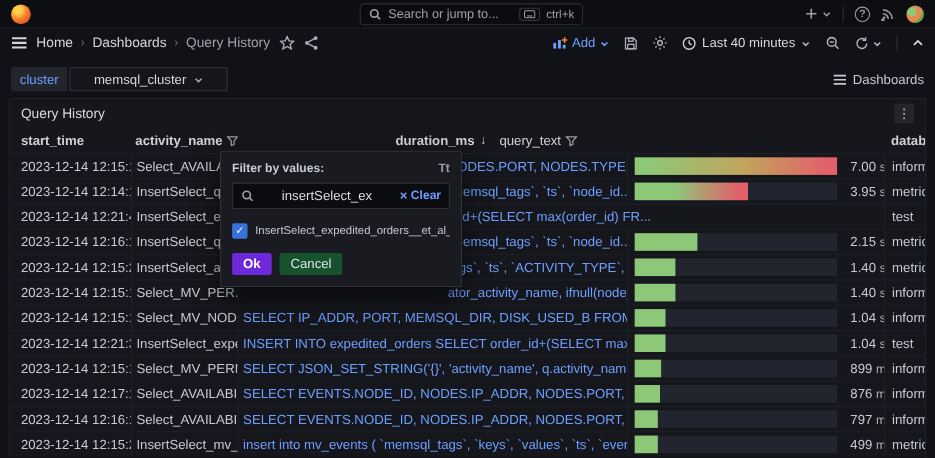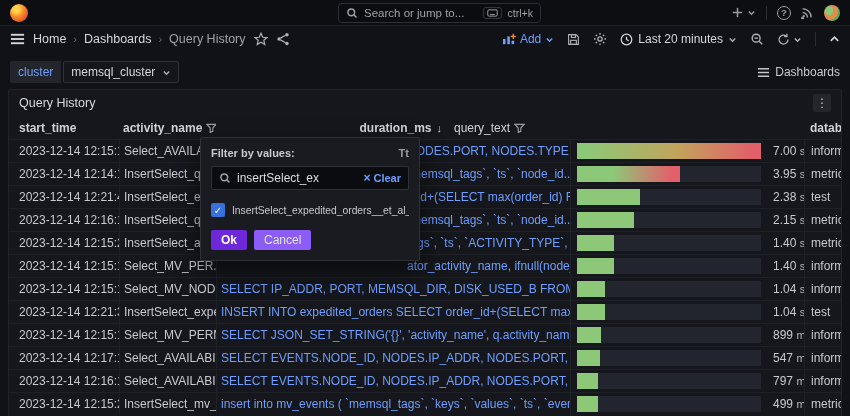--- a/index.html
+++ b/index.html
@@ -6,21 +6,21 @@
   html,body { width:850px; height:416px; overflow:hidden; background:#111217;
     font-family:"Liberation Sans", sans-serif; color:#c7cad1; font-size:12px; }
   body { position:relative; }
   svg { display:block; }
 
   
   .topnav { height:26px; background:#0d0e12; border-bottom:1px solid #1c1e23;
     display:flex; align-items:center; padding:0 10px; position:relative; }
   .logo { width:18px; height:18px; border-radius:50%;
     background: radial-gradient(circle at 35% 30%, #ffd24a 0 18%, #f8882c 45%, #e4572b 75%, #c23b22 100%); }
-  .search-pill { position:absolute; left:338px; top:3px; width:203px; height:20px;
+  .search-pill { position:absolute; left:327px; top:3px; width:203px; height:20px;
     background:#0b0c10; border:1px solid #2c2e35; border-radius:4px;
     display:flex; align-items:center; gap:6px; padding:0 7px; color:#9fa2a8; }
   .search-pill .ph { flex:1; font-size:11.5px; white-space:nowrap; overflow:hidden; }
   .kbd-badge { border:1px solid #34363d; border-radius:3px; padding:1px 3px; display:flex; align-items:center; }
   .shortcut { font-size:10.5px; color:#9fa2a8; }
   .nav-right { margin-left:auto; display:flex; align-items:center; gap:10px; color:#9a9da3; }
   .vdiv { width:1px; height:14px; background:#2c2e33; }
   .icon-btn { display:flex; align-items:center; gap:3px; cursor:pointer; color:#9a9da3; }
   .qmark { width:14px; height:14px; border:1.3px solid #9a9da3; border-radius:50%;
     font-size:9.5px; display:flex; align-items:center; justify-content:center; font-weight:bold; }
@@ -36,21 +36,21 @@
   .toolbar { margin-left:auto; display:flex; align-items:center; gap:13px; color:#aeb1b7; }
   .add-btn { display:flex; align-items:center; gap:4px; color:#6e9fff; font-weight:500;text-align:center; }
   .time-btn { display:flex; align-items:center; gap:5px; color:#d5d7db; font-size:12px; }
 
   
   .varrow { height:34px; display:flex; align-items:center; padding:0 10px; margin-top:3px; }
   .var-group { display:flex; align-items:center; }
   .var-label { background:#22252b; color:#6e9fff; font-size:12px; font-weight:500;
     padding:4px 8px; border-radius:2px 0 0 2px; }
   .var-value { background:#15161b; border:1px solid #2f3237; color:#d5d7db; font-size:12px;
-    padding:3px 7px; border-radius:2px; margin-left:2px; display:flex; align-items:center; gap:7px; }
+    padding:3px 21px; border-radius:2px; margin-left:2px; display:flex; align-items:center; gap:7px; }
   .dash-link { margin-left:auto; display:flex; align-items:center; gap:5px; color:#c7cad1; font-size:12px; }
 
   
   .panel { position:absolute; left:8px; right:8px; top:89px; bottom:-2px;
     background:#15171c; border:1px solid #212329; border-radius:2px; }
   .panel-head { height:26px; display:flex; align-items:center; padding:0 10px; }
   .panel-title { color:#d9dadd; font-weight:500; font-size:12.5px; }
   .kebab { margin-left:auto; width:18px; height:18px; background:#24262c; border-radius:2px;
     color:#c7cad1; display:flex; align-items:center; justify-content:center; font-size:12px; }
 
@@ -73,37 +73,37 @@
   .bar.gradient-full { background:linear-gradient(90deg,#8dc878 5%,#c2a35c 55%,#e2606a 95%); }
   .bar.gradient-tip  { background:linear-gradient(90deg,#8dc878 35%,#e2606a 92%); }
   .dur-text { flex:1; text-align:right; padding-right:8px; color:#c7cad1; }
   .dur-text .du { font-size:11px; color:#b4b7bd; }
   .sort-arrow { color:#c7cad1; font-size:11px; }
   .funnel { color:#9a9da3; }
 
   
   .popup { position:absolute; left:200px; top:137px; width:220px; z-index:20;
     background:#191b20; border:1px solid #2e3138; border-radius:2px;
-    box-shadow:0 10px 24px rgba(0,0,0,.55); padding:9px 10px 10px; }
+    box-shadow:0 10px 24px rgba(0,0,0,.55); padding:9px 10px 10px;text-align:center; }
   .popup-titlebar { display:flex; align-items:center; }
   .popup-title { font-size:11px; font-weight:600; color:#c7cad1; }
   .tt-toggle { margin-left:auto; color:#9a9da3; font-size:11px; font-weight:600; letter-spacing:0; }
   .popup-search { margin-top:7px; height:24px; background:#0b0c10; border:1px solid #2f3237;
     border-radius:2px; display:flex; align-items:center; gap:6px; padding:0 7px; }
   .popup-search .val { flex:1; color:#dcdde1; font-size:12px; overflow:hidden; }
   .clear-btn { display:flex; align-items:center; gap:3px; color:#6e9fff; font-size:11px; font-weight:600; }
   .clear-x { font-size:12px; }
   .popup-option { margin-top:13px; display:flex; align-items:center; gap:7px; }
   .checkbox { width:14px; height:14px; background:#3871dc; border-radius:2px; flex:none;
     color:#fff; font-size:10px; display:flex; align-items:center; justify-content:center; }
   .opt-label { font-size:10.3px; color:#c7cad1; overflow:hidden; white-space:nowrap; }
   .popup-actions { margin-top:13px; display:flex; align-items:center; gap:7px; }
   .btn { border-radius:2px; font-size:12px; padding:3px 10px; cursor:pointer; }
   .btn-primary { background:#6d28d9; color:#fff; font-weight:700; }
-  .btn-secondary { background:#8b5cf6; color:#e2e3e6; }
+  .btn-secondary { background:#14532d; color:#e2e3e6; }
 </style>
 </head>
 <body>
 
 <div class="topnav">
   <div class="logo"></div>
 
   <div class="search-pill">
     <span>
       <svg width="12" height="12" viewBox="0 0 16 16" fill="none" stroke="#9fa2a8" stroke-width="2">
@@ -202,21 +202,21 @@
       <svg width="14" height="14" viewBox="0 0 16 16" fill="none" stroke="#aeb1b7" stroke-width="1.5">
           <circle cx="8" cy="8" r="2.4"></circle>
           <path d="M8 1.2 V3 M8 13 V14.8 M1.2 8 H3 M13 8 H14.8 M3.2 3.2 L4.5 4.5 M11.5 11.5 L12.8 12.8 M12.8 3.2 L11.5 4.5 M4.5 11.5 L3.2 12.8"></path>
         </svg>
     </span>
     <span class="time-btn">
       <svg width="13" height="13" viewBox="0 0 16 16" fill="none" stroke="#d5d7db" stroke-width="1.5">
           <circle cx="8" cy="8" r="6.5"></circle>
           <polyline points="8,4.5 8,8 10.8,9.5"></polyline>
         </svg>
-      <span>Last 20 minutes</span>
+      <span>Last 40 minutes</span>
       <svg width="9" height="9" viewBox="0 0 10 10" fill="none" stroke="#aeb1b7" stroke-width="1.6">
           <polyline points="2,4 5,7 8,4"></polyline>
         </svg>
     </span>
     <span class="icon-btn">
       <svg width="14" height="14" viewBox="0 0 16 16" fill="none" stroke="#aeb1b7" stroke-width="1.6">
           <circle cx="7" cy="7" r="4.5"></circle>
           <line x1="10.5" y1="10.5" x2="14" y2="14"></line>
           <line x1="5" y1="7" x2="9" y2="7"></line>
         </svg>
@@ -322,28 +322,20 @@
         <span class="dv">3.95</span> <span class="du">s</span>
       </div>
     </div>
     <div class="td c-db">metric</div>
   </div>
 
   <div class="tr">
     <div class="td c-time">2023-12-14 12:21:42</div>
     <div class="td c-act">InsertSelect_ex</div>
     <div class="td c-query clipped">r_id+(SELECT max(order_id) FR...</div>
-    <div class="td c-dur">
-      <div class="bar-track">
-        <div class="bar solid" style="width: 34%;"></div>
-      </div>
-      <div class="dur-text">
-        <span class="dv">2.38</span> <span class="du">s</span>
-      </div>
-    </div>
     <div class="td c-db">test</div>
   </div>
 
   <div class="tr">
     <div class="td c-time">2023-12-14 12:16:17</div>
     <div class="td c-act">InsertSelect_q</div>
     <div class="td c-query clipped">`memsql_tags`, `ts`, `node_id...</div>
     <div class="td c-dur">
       <div class="bar-track">
         <div class="bar solid" style="width: 31%;"></div>
@@ -432,21 +424,21 @@
 
   <div class="tr">
     <div class="td c-time">2023-12-14 12:17:14</div>
     <div class="td c-act">Select_AVAILABILI...</div>
     <div class="td c-query">SELECT EVENTS.NODE_ID, NODES.IP_ADDR, NODES.PORT, NODES.TYPE AS...</div>
     <div class="td c-dur">
       <div class="bar-track">
         <div class="bar solid" style="width: 12.5%;"></div>
       </div>
       <div class="dur-text">
-        <span class="dv">547</span> <span class="du">ms</span>
+        <span class="dv">876</span> <span class="du">ms</span>
       </div>
     </div>
     <div class="td c-db">inform</div>
   </div>
 
   <div class="tr">
     <div class="td c-time">2023-12-14 12:16:14</div>
     <div class="td c-act">Select_AVAILABILI...</div>
     <div class="td c-query">SELECT EVENTS.NODE_ID, NODES.IP_ADDR, NODES.PORT, NODES.TYPE AS...</div>
     <div class="td c-dur">

